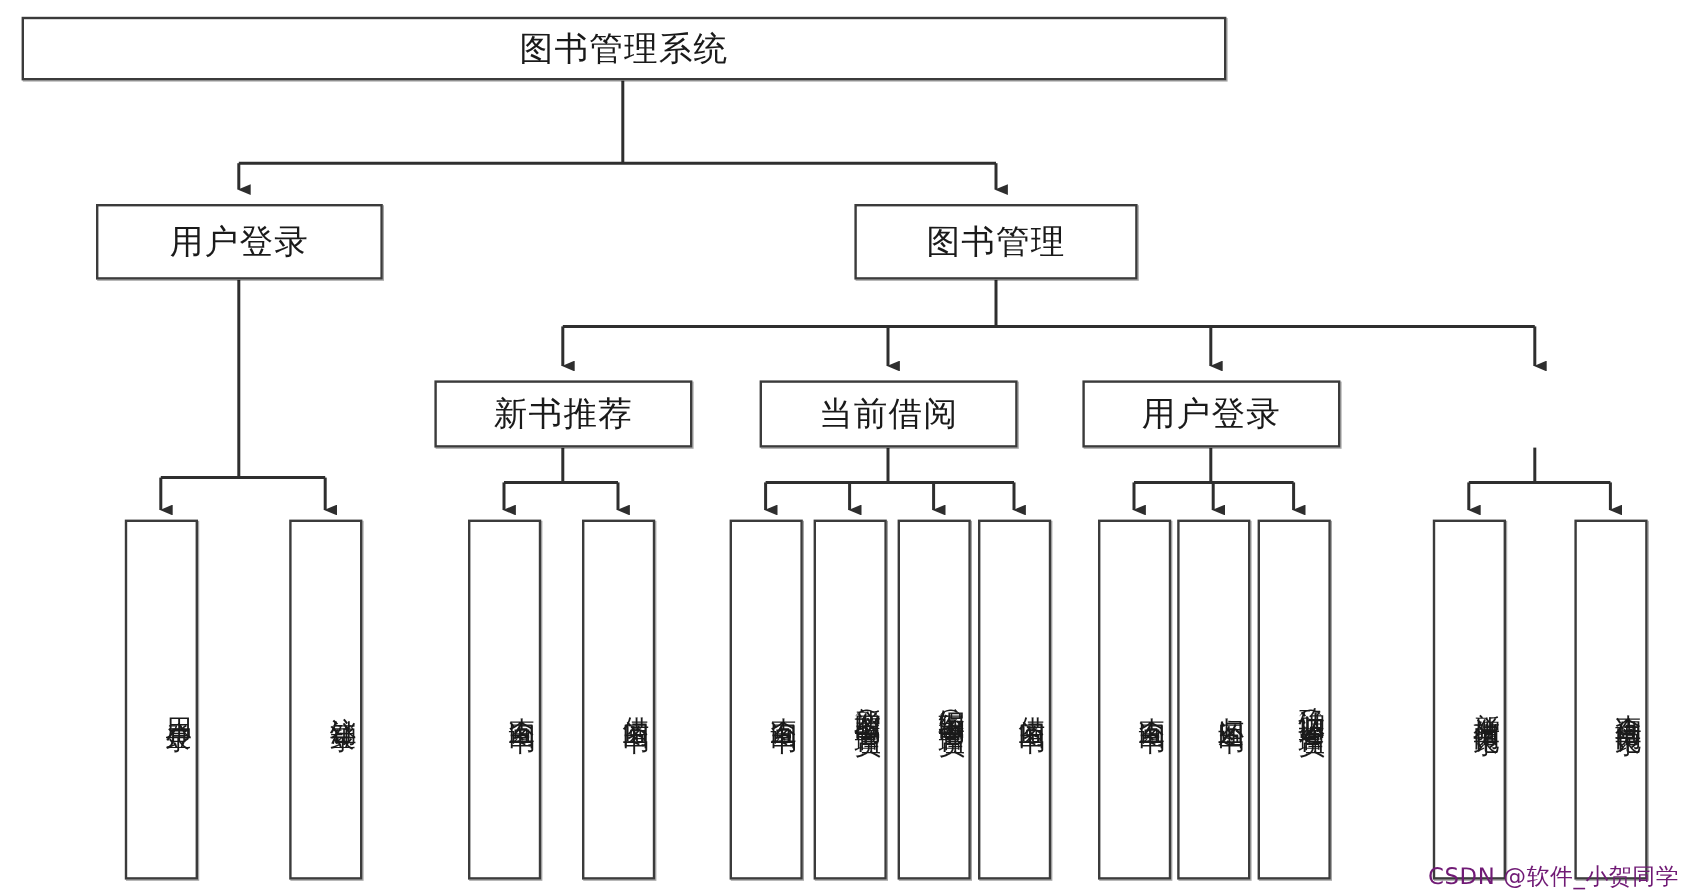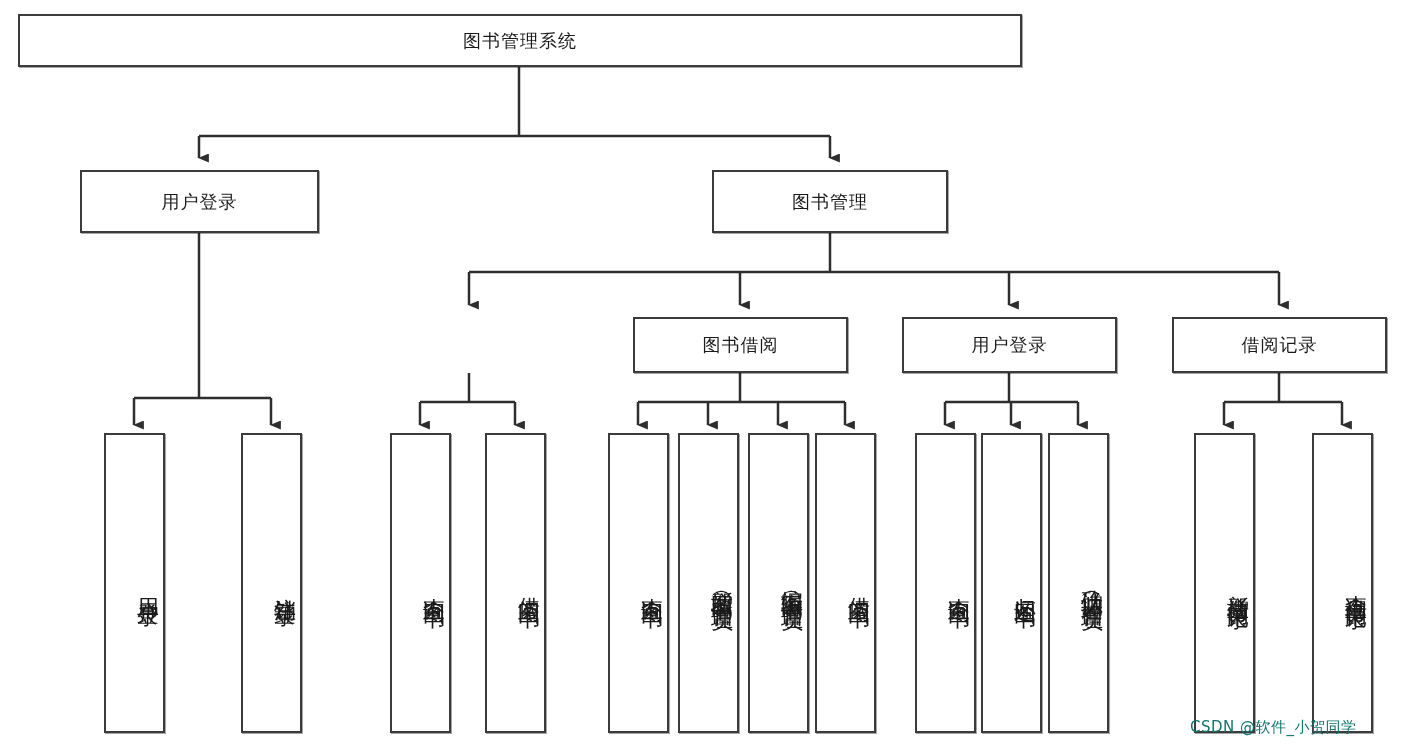--- a/index.html
+++ b/index.html
@@ -27,40 +27,40 @@
     box-sizing: border-box;
     border: 2px solid #3b3b3b;
     background: #ffffff;
     color: #1a1a1a;
     display: flex;
     align-items: center;
     justify-content: center;
     box-shadow: 1px 1px 0 rgba(0,0,0,0.35);
   }
   .node.horiz {
-    font-size: 18px;
+    font-size: 28px;
     letter-spacing: 1px;
     line-height: 1.2;
   }
   .node.vert {
     writing-mode: vertical-rl;
     text-orientation: upright;
     font-size: 22px;
     letter-spacing: 3px;
     align-items: flex-start;
     justify-content: center;
     padding-top: 6px;
   }
   .node.vert.tall-start {
     padding-top: 4px;
   }
   .watermark {
     position: absolute;
-    font-size: 15px;
-    color: #0f766e;
+    font-size: 19px;
+    color: #701a75;
     white-space: nowrap;
     letter-spacing: 0.5px;
     pointer-events: none;
   }
 </style>
 </head>
 <body>
 
 <div id="canvas">
 
@@ -112,23 +112,23 @@
       <path d="M1224,402 L1224,425" marker-end="url(#arrow)"></path>
       <path d="M1342,402 L1342,425" marker-end="url(#arrow)"></path>
     </g>
   </svg>
 
   <div class="node horiz" style="left:18px; top:14px; width:1004px; height:53px;">图书管理系统</div>
 
   <div class="node horiz" style="left:80px; top:170px; width:239px; height:63px;">用户登录</div>
   <div class="node horiz" style="left:712px; top:170px; width:236px; height:63px;text-align:center;">图书管理</div>
 
-  <div class="node horiz" style="left:633px; top:317px; width:215px; height:56px;">图书借阅</div>
+  <div class="node horiz" style="left:362px; top:317px; width:215px; height:56px;">新书推荐</div>
+  <div class="node horiz" style="left:633px; top:317px; width:215px; height:56px;">当前借阅</div>
   <div class="node horiz" style="left:902px; top:317px; width:215px; height:56px;">用户登录</div>
-  <div class="node horiz" style="left:1172px; top:317px; width:215px; height:56px;">借阅记录</div>
 
   <div class="node vert" style="left:104px; top:433px; width:61px; height:300px;">用户登录</div>
   <div class="node vert" style="left:241px; top:433px; width:61px; height:300px;">注销登录</div>
 
   <div class="node vert" style="left:390px; top:433px; width:61px; height:300px;">查询图书</div>
   <div class="node vert" style="left:485px; top:433px; width:61px; height:300px;">借阅图书</div>
 
   <div class="node vert" style="left:608px; top:433px; width:61px; height:300px;">查询图书</div>
   <div class="node vert tall-start" style="left:678px; top:433px; width:61px; height:300px;">新增图书（管理员）</div>
   <div class="node vert tall-start" style="left:748px; top:433px; width:61px; height:300px;">编辑图书（管理员）</div>

